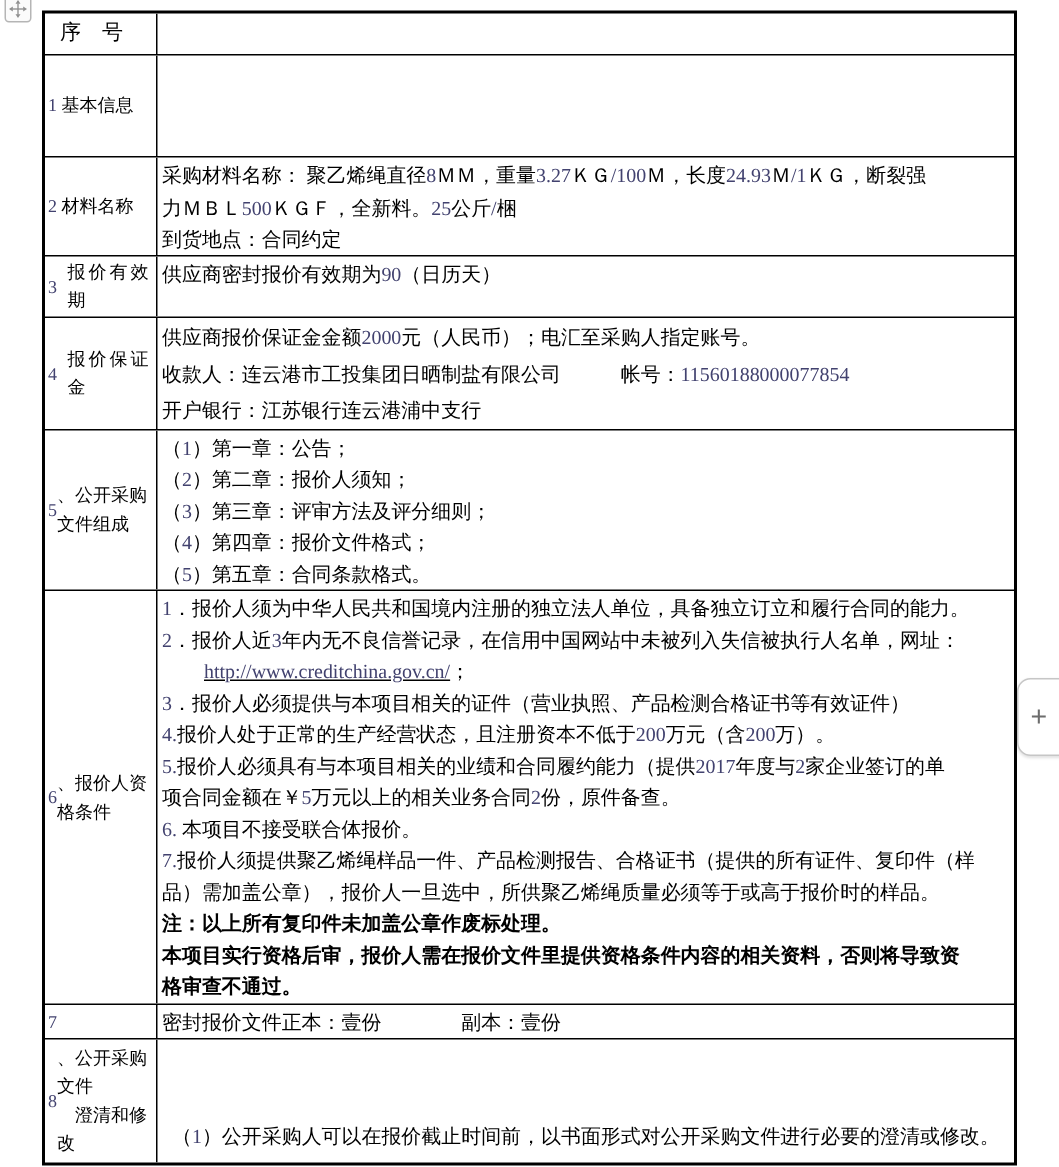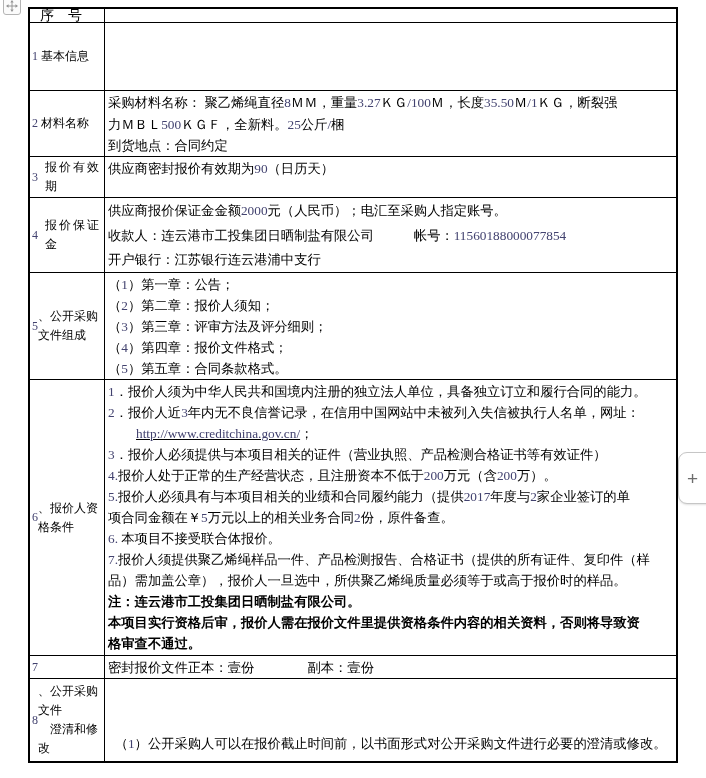--- a/index.html
+++ b/index.html
@@ -95,31 +95,31 @@
         <path d="M8 0 L5.8 3.4 H10.2 Z"></path>
         <path d="M8 16 L5.8 12.6 H10.2 Z"></path>
         <path d="M0 8 L3.4 5.8 V10.2 Z"></path>
         <path d="M16 8 L12.6 5.8 V10.2 Z"></path>
       </g>
     </svg>
   </div>
 
   <div class="tbl">
 
-    <div class="row hdr" style="height:14px">
+    <div class="row hdr" style="height:28px">
       <div class="cell lbl">序　号</div>
     </div>
 
     <div class="row r1" style="height:68px">
       <div class="cell lbl"><span class="latin">1 </span>基本信息</div>
     </div>
 
     <div class="row r2" style="height:66px">
       <div class="cell lbl"><span class="latin">2 </span>材料名称</div>
-      <div class="cell cnt">采购材料名称：<span class="latin"> </span>聚乙烯绳直径<span class="latin">8</span>ＭＭ，重量<span class="latin">3.27</span>ＫＧ<span class="latin">/100</span>Ｍ，长度<span class="latin">35.50</span>Ｍ<span class="latin">/1</span>ＫＧ，断裂强
+      <div class="cell cnt">采购材料名称：<span class="latin"> </span>聚乙烯绳直径<span class="latin">8</span>ＭＭ，重量<span class="latin">3.27</span>ＫＧ<span class="latin">/100</span>Ｍ，长度<span class="latin">24.93</span>Ｍ<span class="latin">/1</span>ＫＧ，断裂强
 力ＭＢＬ<span class="latin">500</span>ＫＧＦ，全新料。<span class="latin">25</span>公斤<span class="latin">/</span>梱
 到货地点：合同约定</div>
     </div>
 
     <div class="row r3" style="height:41px">
       <div class="cell lbl spread"><span class="latin">3 </span>报价有效
 期</div>
       <div class="cell cnt">供应商密封报价有效期为<span class="latin">90</span>（日历天）</div>
     </div>
 
@@ -146,21 +146,21 @@
 格条件</div>
       <div class="cell cnt"><span><span class="latin">1</span>．报价人须为中华人民共和国境内注册的独立法人单位，具备独立订立和履行合同的能力。
 <span class="latin">2</span>．报价人近<span class="latin">3</span>年内无不良信誉记录，在信用中国网站中未被列入失信被执行人名单，网址：
 </span><span class="url"><span class="latin">http://www.creditchina.gov.cn/</span></span><span>；
 <span class="latin">3</span>．报价人必须提供与本项目相关的证件（营业执照、产品检测合格证书等有效证件）
 <span class="latin">4.</span>报价人处于正常的生产经营状态，且注册资本不低于<span class="latin">200</span>万元（含<span class="latin">200</span>万）。
 <span class="latin">5.</span>报价人必须具有与本项目相关的业绩和合同履约能力（提供<span class="latin">2017</span>年度与<span class="latin">2</span>家企业签订的单
 项合同金额在￥<span class="latin">5</span>万元以上的相关业务合同<span class="latin">2</span>份，原件备查。
 <span class="latin">6. </span>本项目不接受联合体报价。
 <span class="latin">7.</span>报价人须提供聚乙烯绳样品一件、产品检测报告、合格证书（提供的所有证件、复印件（样
-品）需加盖公章），报价人一旦选中，所供聚乙烯绳质量必须等于或高于报价时的样品。</span><div class="bold-note">注：连云港市工投集团日晒制盐有限公司。
+品）需加盖公章），报价人一旦选中，所供聚乙烯绳质量必须等于或高于报价时的样品。</span><div class="bold-note">注：以上所有复印件未加盖公章作废标处理。
 本项目实行资格后审，报价人需在报价文件里提供资格条件内容的相关资料，否则将导致资
 格审查不通过。</div></div>
     </div>
 
     <div class="row r7" style="height:23px">
       <div class="cell lbl"><span class="latin">7</span></div>
       <div class="cell cnt">密封报价文件正本：壹份　　　　副本：壹份</div>
     </div>
 
     <div class="row r8" style="height:82px">

